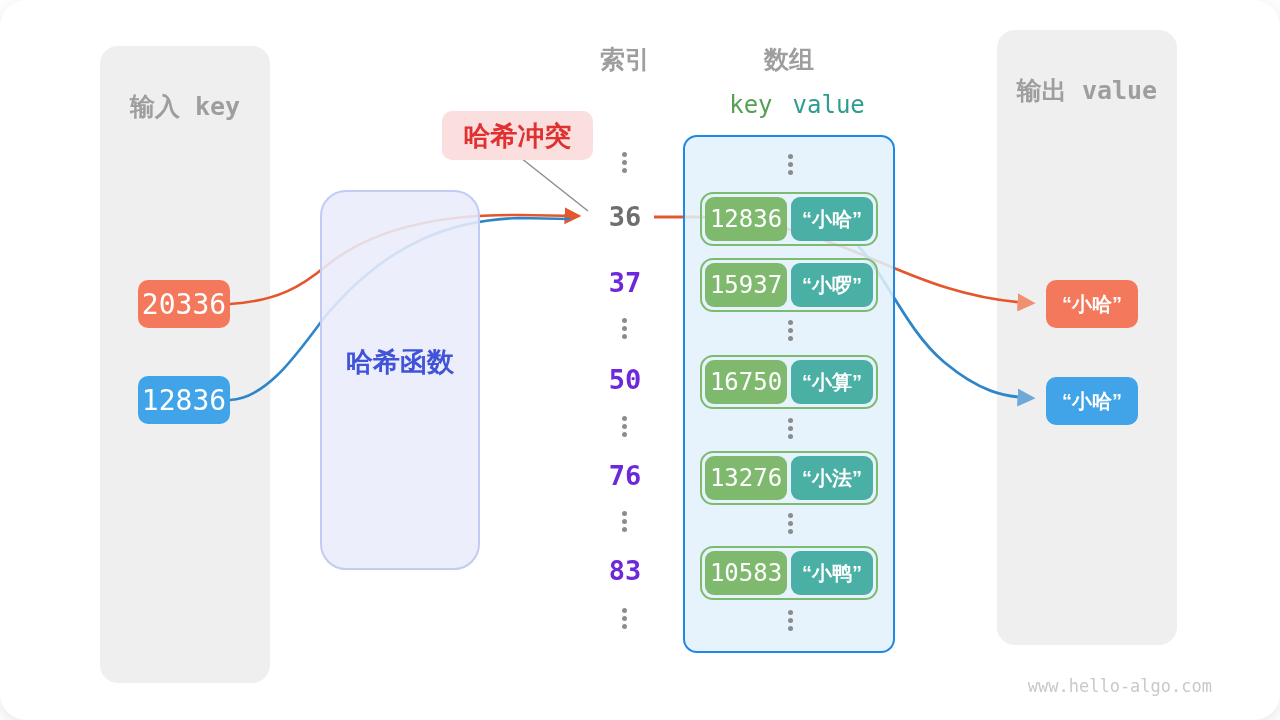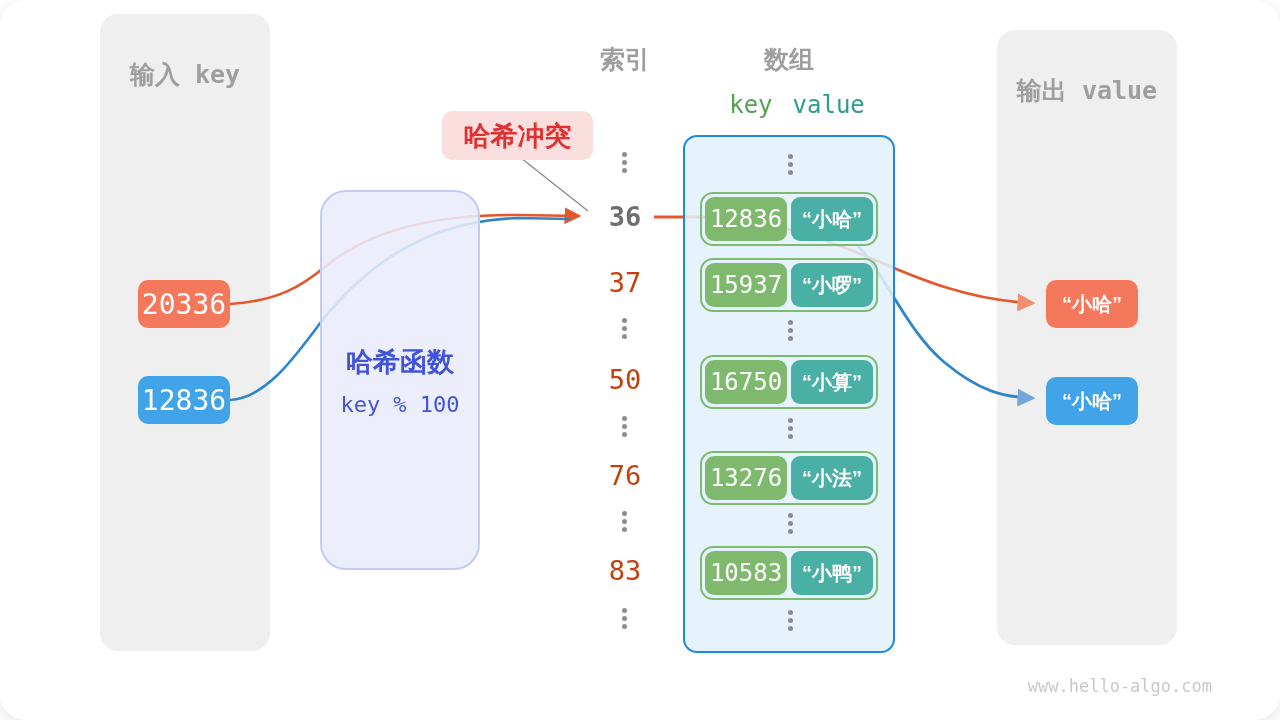--- a/index.html
+++ b/index.html
@@ -8,21 +8,21 @@
 
   .canvas {
     position: absolute; left: 0; top: 0; width: 1280px; height: 720px;
     background: #ffffff; border-radius: 26px;
     box-shadow: 0 4px 16px rgba(0,0,0,0.10);
     overflow: hidden;
   }
 
   
   .side-panel { position: absolute; background: #EFEFEF; border-radius: 18px; z-index: 0; }
-  .panel-input  { left: 100px; top: 14px; width: 170px; height: 637px; }
+  .panel-input  { left: 100px; top: 46px; width: 170px; height: 637px; }
   .panel-output { left: 997px; top: 30px; width: 180px; height: 615px; }
   .panel-title {
     position: absolute; top: 44px; width: 100%; text-align: center;
     font-size: 25px; font-weight: bold; color: #9E9E9E;
     font-family: "DejaVu Sans Mono", "DejaVu Sans", sans-serif;
   }
 
   
   svg.flow { position: absolute; left: 0; top: 0; z-index: 1; }
 
@@ -60,22 +60,22 @@
     position: absolute; left: 697px; top: 91px; width: 200px; height: 28px; z-index: 3;
     display: flex; justify-content: center; gap: 20px;
     font-family: "DejaVu Sans Mono", monospace; font-size: 24px; font-weight: 500;
   }
   .kv-header .k { color: #55A055; }
   .kv-header .v { color: #2E9C8E; }
 
   
   .idx {
     position: absolute; left: 585px; width: 80px; height: 34px; text-align: center;
-    font-family: "DejaVu Sans Mono", monospace; font-size: 27px; color: #c2410c;
-    line-height: 34px; z-index: 3;
+    font-family: "DejaVu Sans Mono", monospace; font-size: 27px; color: #6d28d9;
+    line-height: 34px; z-index: 3; font-weight: bold;
   }
   .idx.hot { font-weight: bold; color: #6E6E6E; }
 
   
   .dots { position: absolute; display: flex; flex-direction: column; align-items: center; gap: 3px; z-index: 3; }
   .dots i { width: 5px; height: 5px; border-radius: 50%; background: #8C8C8C; }
 
   
   .array-panel {
     position: absolute; left: 683px; top: 135px; width: 212px; height: 518px;
@@ -142,21 +142,20 @@
 
     <path d="M 654 217 L 700 217 C 766 219 812 234 868 257 C 906 273 962 300 1032 303" fill="none" stroke="#E4572C" stroke-width="2.8" marker-end="url(#head-o-light)"></path>
 
     <path d="M 858 246 C 884 272 906 330 944 362 C 980 392 1004 397 1032 398" fill="none" stroke="#2E86C8" stroke-width="2.8" marker-end="url(#head-b-light)"></path>
 
     <path d="M 521 158 L 588 211" fill="none" stroke="#8F8F8F" stroke-width="1.5"></path>
   </svg>
 
   <div class="hash-box">
     <div class="hash-title">哈希函数</div>
-    <div class="hash-formula">key % 100</div>
   </div>
 
   <div class="collision-label">哈希冲突</div>
 
   <div class="col-header hdr-index">索引</div>
   <div class="col-header hdr-array">数组</div>
   <div class="kv-header">
     <span class="k">key</span>
     <span class="v">value</span>
   </div>

